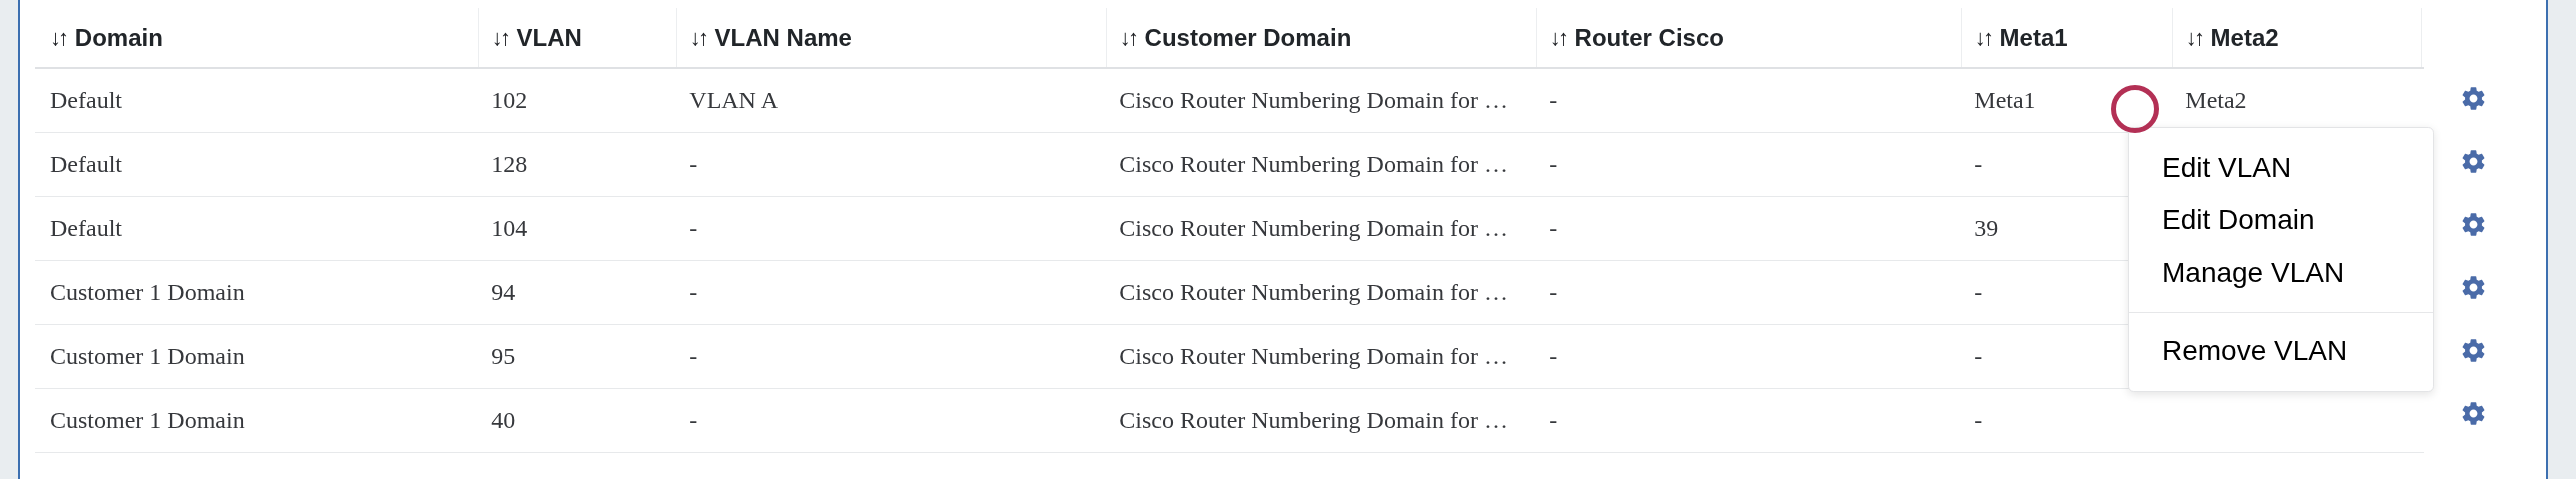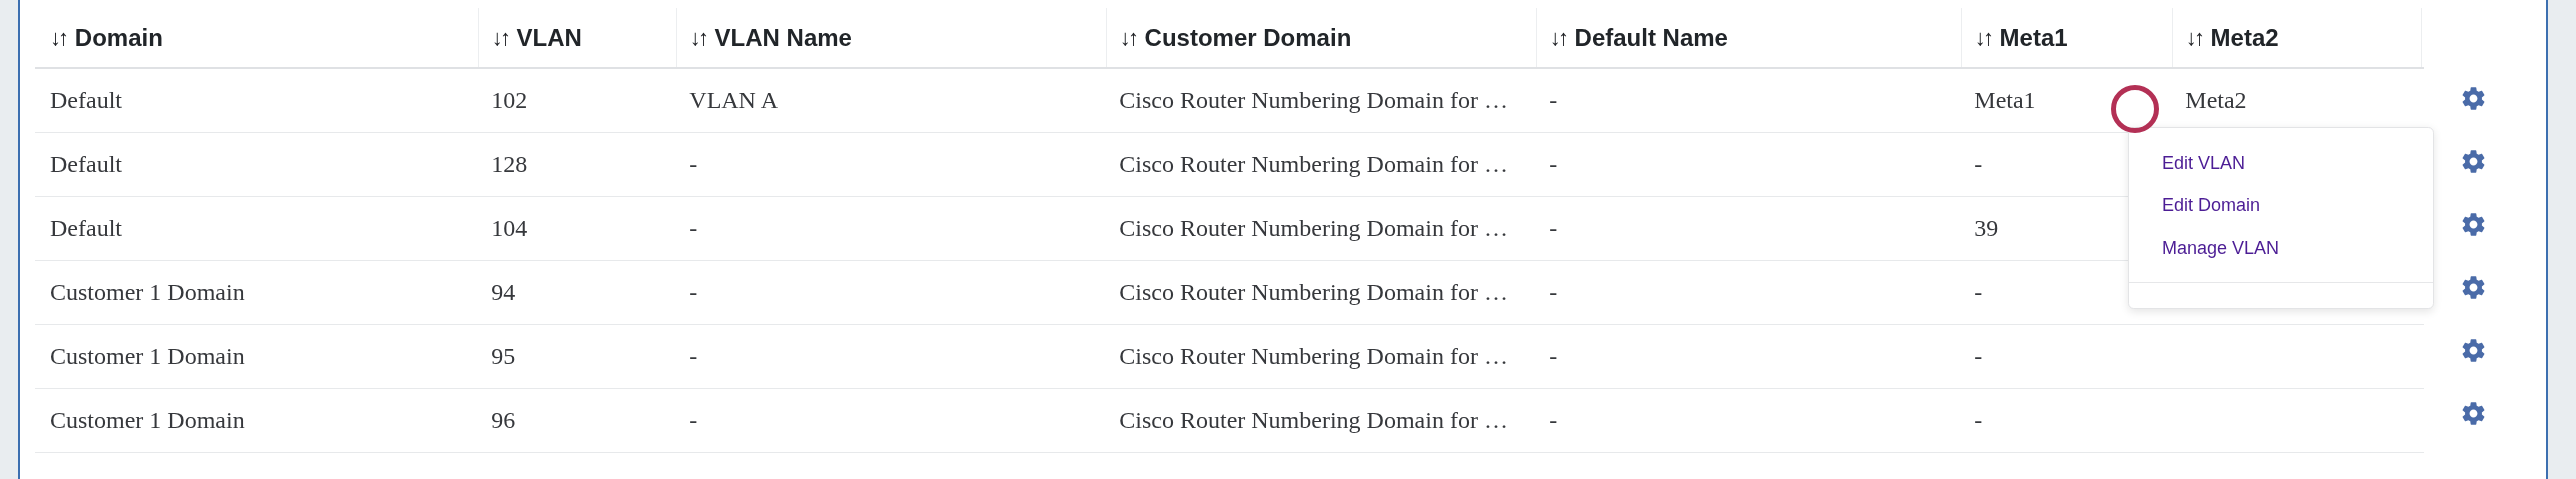--- a/index.html
+++ b/index.html
@@ -136,22 +136,22 @@
     width: 306px;
     background: #ffffff;
     border: 1px solid #e3e4e6;
     border-radius: 5.7px;
     box-shadow: 0 2.9px 8.6px rgba(0,0,0,.10);
     padding: 13.3px 0 13.3px 0;
     box-sizing: border-box;
     z-index: 40;
   }
   #ctxmenu .mi {
-    font-size: 18px;
-    color: #4c1d95;
+    font-size: 28px;
+    color: #000000;
     line-height: 1;
     padding: 12.4px 0 12.4px 33px;
     cursor: pointer;
     white-space: nowrap;
   }
   #ctxmenu .sep {
     height: 1px;
     background: #e6e7e9;
     margin: 12.4px 0 11.4px 0;
   }
@@ -202,21 +202,21 @@
           <th>
             <span class="sorticon">↓↑</span><span>VLAN</span>
           </th>
           <th>
             <span class="sorticon">↓↑</span><span>VLAN Name</span>
           </th>
           <th>
             <span class="sorticon">↓↑</span><span>Customer Domain</span>
           </th>
           <th>
-            <span class="sorticon">↓↑</span><span>Default Name</span>
+            <span class="sorticon">↓↑</span><span>Router Cisco</span>
           </th>
           <th>
             <span class="sorticon">↓↑</span><span>Meta1</span>
           </th>
           <th>
             <span class="sorticon">↓↑</span><span>Meta2</span>
           </th>
           <th></th>
         </tr>
       </thead>
@@ -266,21 +266,21 @@
           <td>95</td>
           <td>-</td>
           <td>Cisco Router Numbering Domain for …</td>
           <td>-</td>
           <td>-</td>
           <td></td>
           <td></td>
         </tr>
         <tr>
           <td>Customer 1 Domain</td>
-          <td>96</td>
+          <td>40</td>
           <td>-</td>
           <td>Cisco Router Numbering Domain for …</td>
           <td>-</td>
           <td>-</td>
           <td></td>
           <td></td>
         </tr>
       </tbody>
     </table>
 
@@ -317,18 +317,19 @@
       </div>
     </div>
 
   </div>
 
   <div id="ctxmenu">
     <div class="mi">Edit VLAN</div>
     <div class="mi">Edit Domain</div>
     <div class="mi">Manage VLAN</div>
     <div class="sep"></div>
+    <div class="mi">Remove VLAN</div>
   </div>
 
   <div id="annot"></div>
 
 </div>
 
 
 </body></html>

